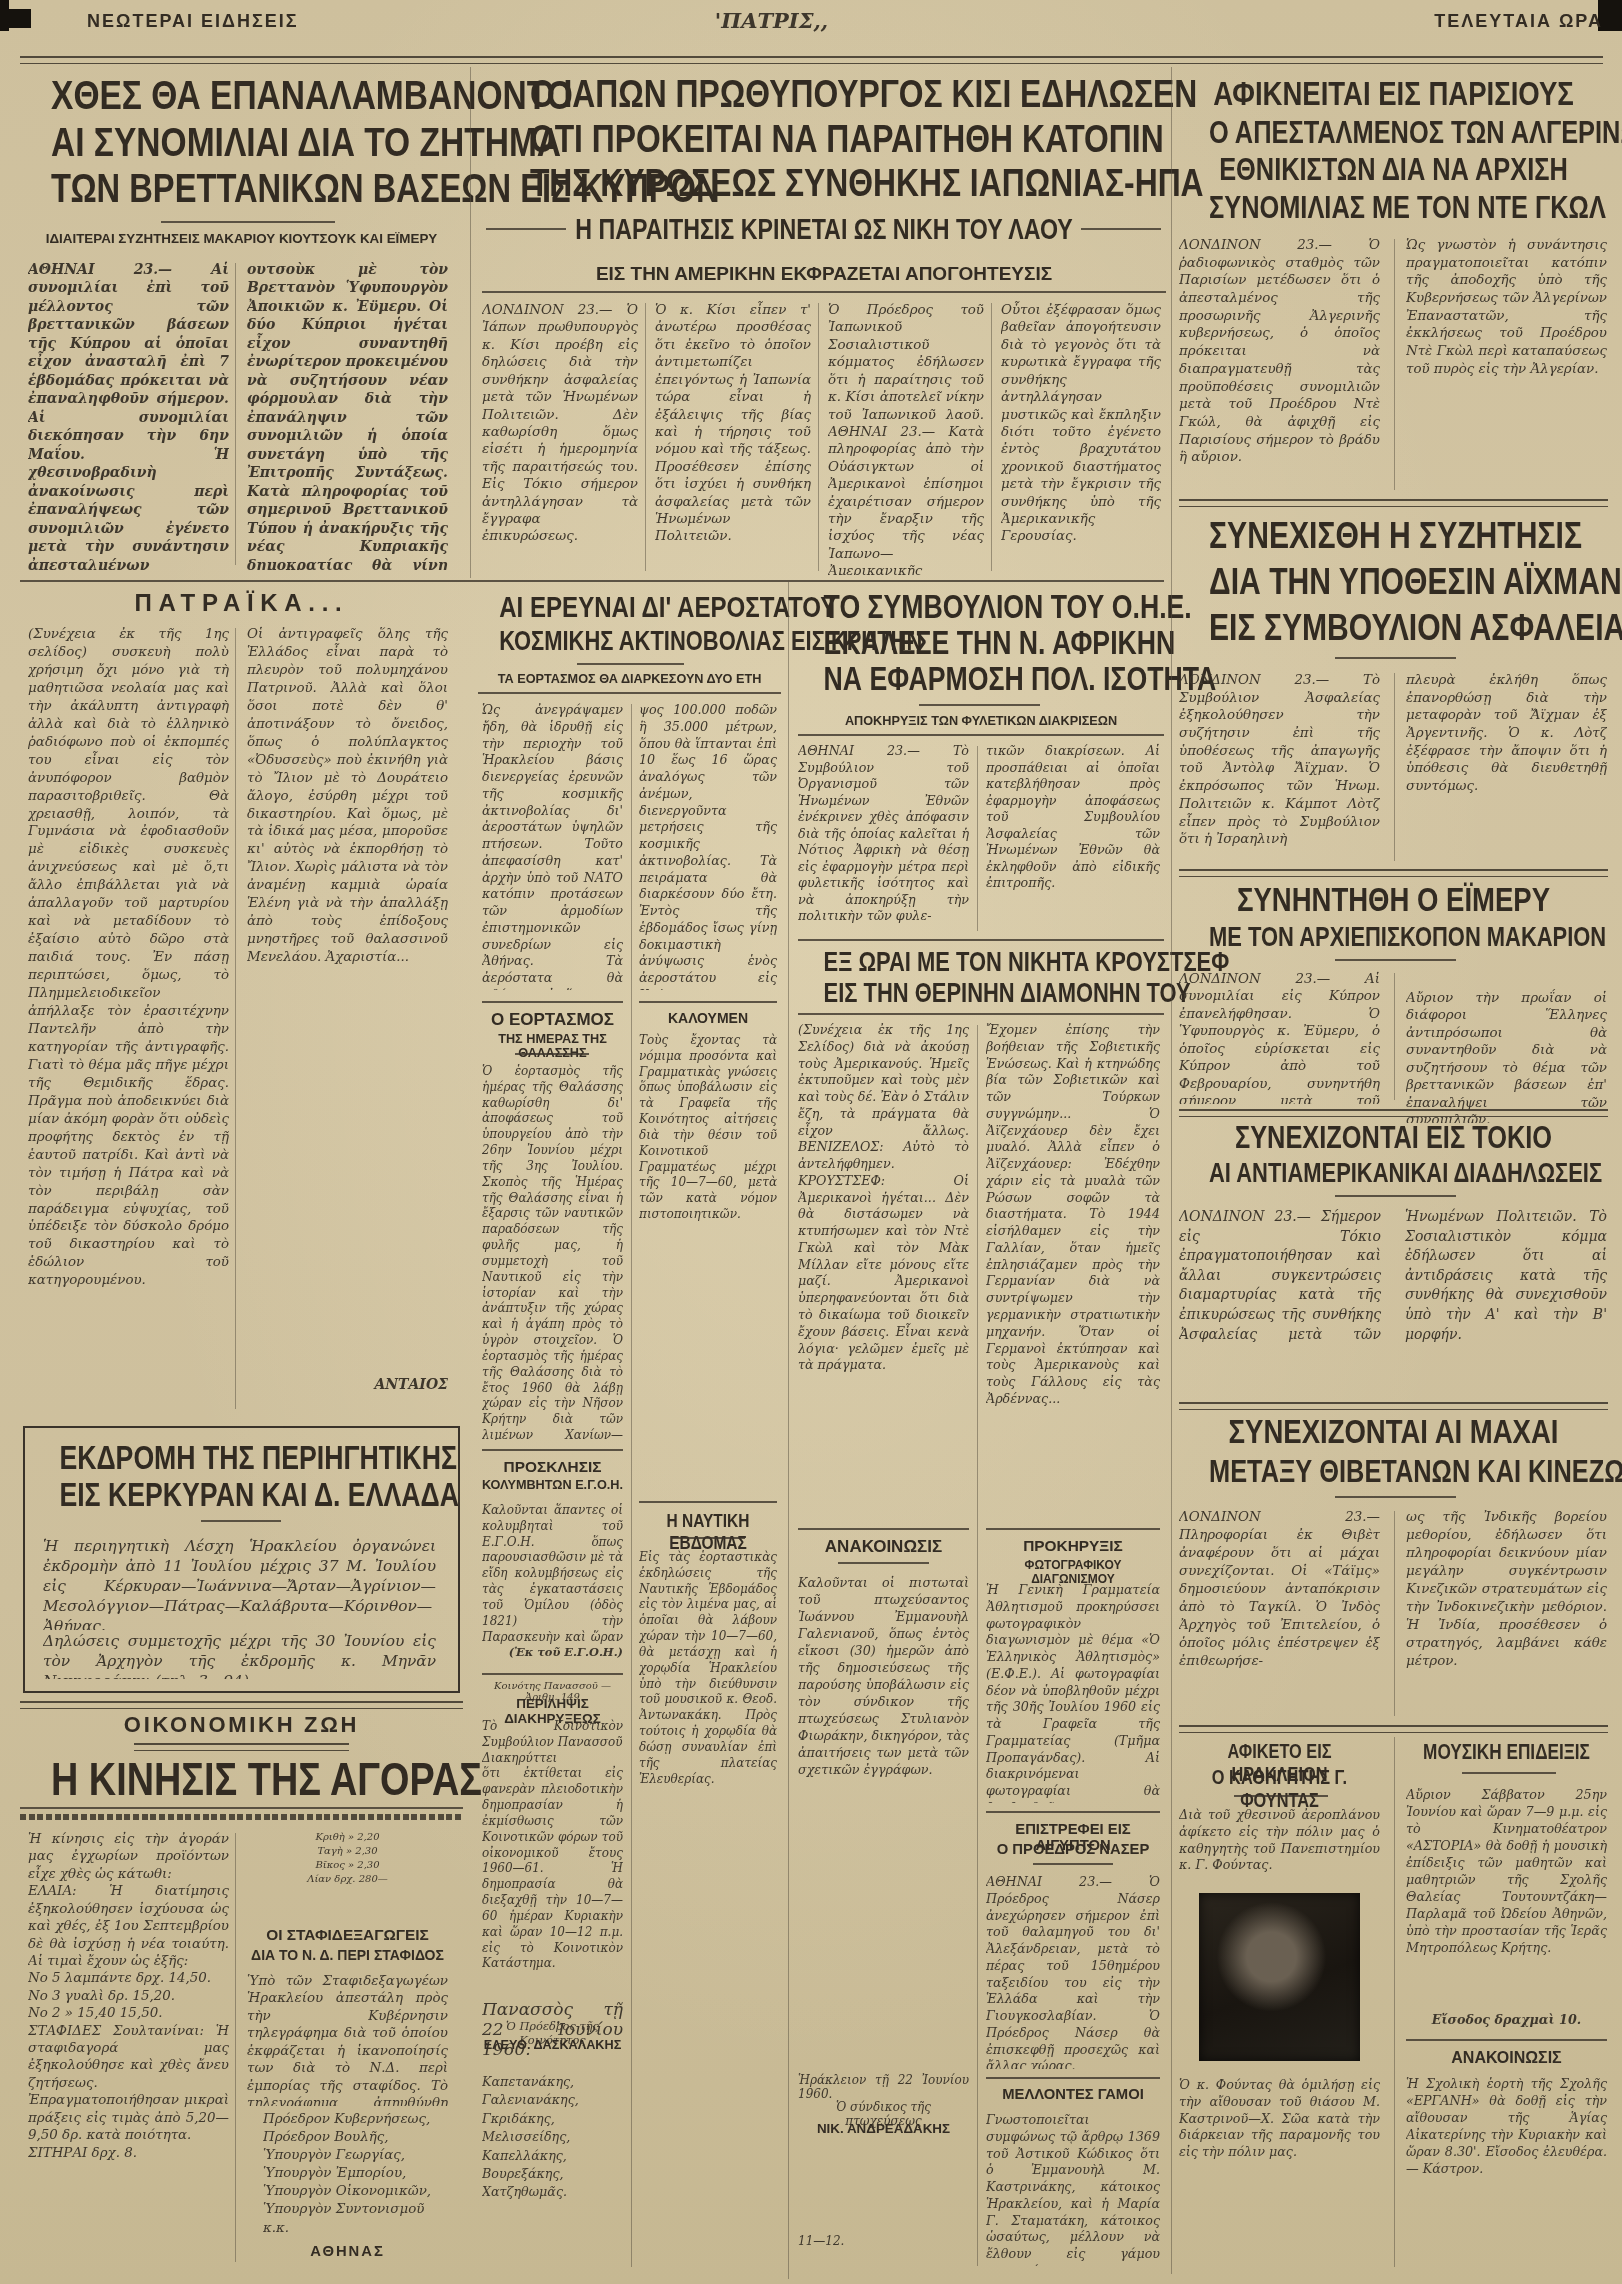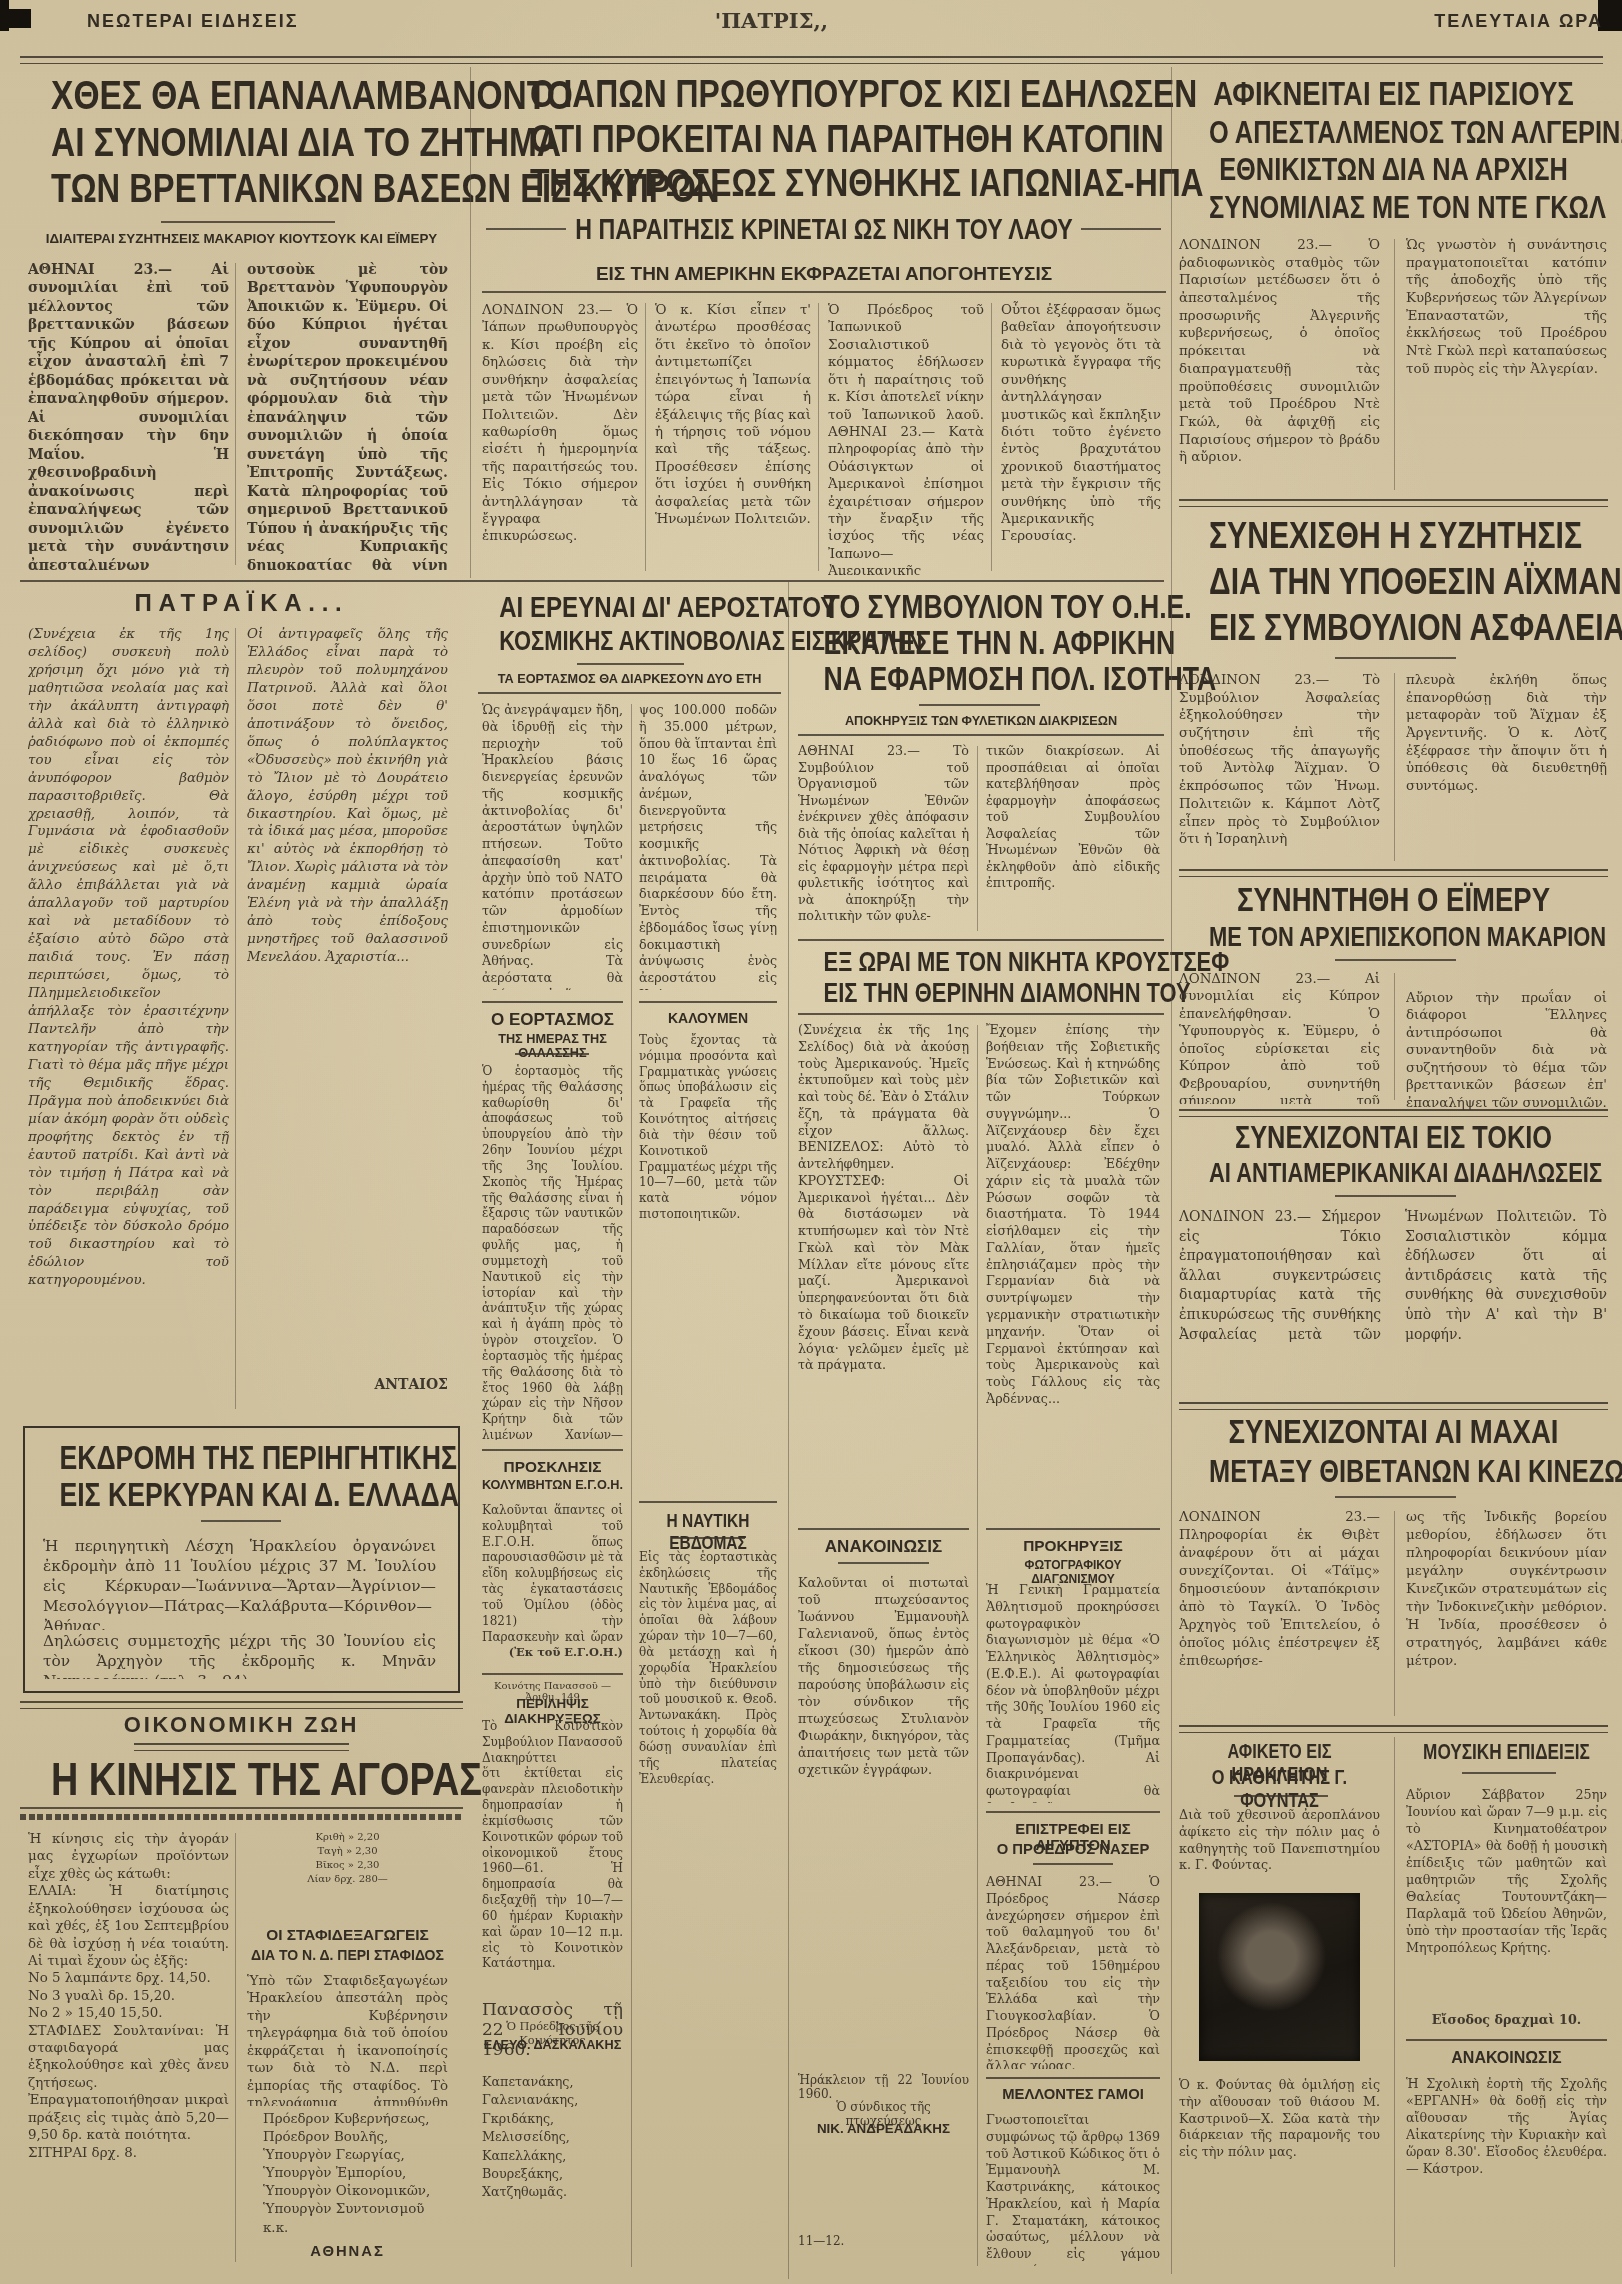--- a/index.html
+++ b/index.html
@@ -8,21 +8,21 @@
       radial-gradient(ellipse at 50% 40%, rgba(255,246,214,.25), rgba(0,0,0,0) 60%),
       linear-gradient(180deg,#cec09d 0%, #d2c4a2 30%, #cdbf9c 70%, #c6b892 100%);
     color:#3b342b;}
   .abs{position:absolute;}
   
   .h{font-family:"Liberation Sans","DejaVu Sans",sans-serif;font-weight:700;color:#322b22;
      text-align:center;white-space:nowrap;}
   .cnd{transform:scale(.86,1.06);transform-origin:50% 50%;}
   
   .b{font-family:"DejaVu Serif","Liberation Serif",serif;color:#3e372c;text-align:justify;
-     overflow:hidden;}
+     overflow:hidden;font-style:italic;}
   .bi{font-style:italic;}
   .c{text-align:center;}
   .pre{white-space:pre-line;}
   .sb{font-family:"Liberation Sans","DejaVu Sans",sans-serif;font-weight:700;color:#332c23;
       text-align:center;overflow:hidden;}
   .vr{position:absolute;width:1.3px;background:#57503f;opacity:.5;}
   .hrl{position:absolute;height:2px;background:#3c352a;opacity:.8;}
   .dbl{position:absolute;height:5.4px;border-top:2px solid #3c352a;border-bottom:1.3px solid #3c352a;opacity:.85;}
   .zig{position:absolute;height:6px;opacity:.85;
        background:repeating-linear-gradient(90deg,#3c352a 0 6px,transparent 6px 8.7px);}

